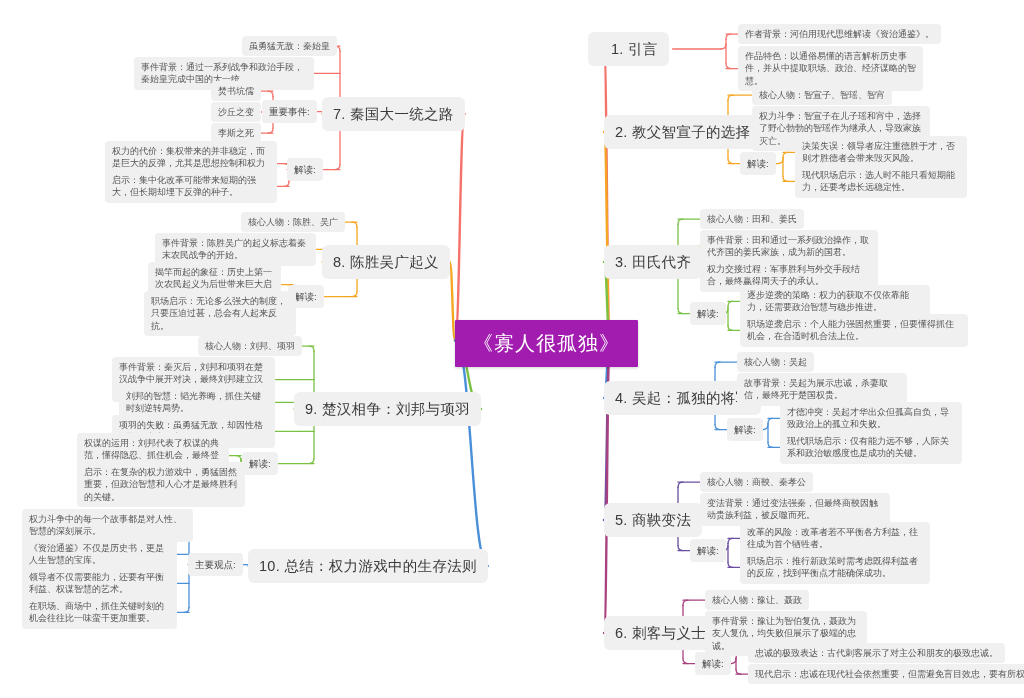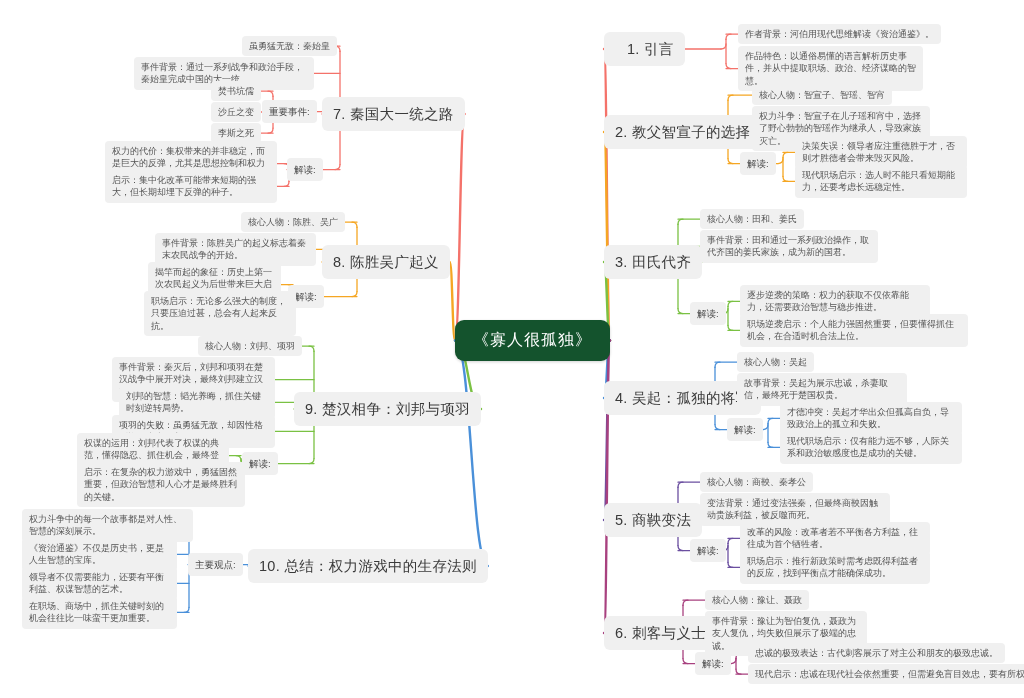--- a/index.html
+++ b/index.html
@@ -11,22 +11,22 @@
   .node{position:absolute;background:#f0f0f0;border-radius:5px;
         box-sizing:border-box;line-height:1.38;}
   
   .l1{font-size:14.5px;color:#3a3a3a;padding:7px 11px;white-space:nowrap;
       border-radius:6px;letter-spacing:.3px;}
   
   .l2{font-size:9.5px;color:#4a4a4a;padding:5px 7px;white-space:nowrap;border-radius:4px;}
   
   .leaf{font-size:9px;color:#555;padding:4px 7px;border-radius:4px;}
   .leaf.nw{white-space:nowrap;}
-  .center{position:absolute;background:#14532d;color:#fff;border-radius:9px;
-          font-size:16px;padding:10px 18px;white-space:nowrap;letter-spacing:1px;
+  .center{position:absolute;background:#a21caf;color:#fff;border-radius:1px;
+          font-size:20px;padding:10px 18px;white-space:nowrap;letter-spacing:1px;
           box-shadow:0 1px 3px rgba(0,0,0,.18);}
   .ra{text-align:right;}
 </style>
 </head>
 <body>
 
 <div id="stage">
   <svg id="links">
       <path d="M610,340.5 C607,340.5 607,49 604,49" stroke="#f4726a" fill="none" stroke-width="2.4" stroke-linecap="round"></path>
       <path d="M610,340.5 C607,340.5 607,132 604,132" stroke="#f5a623" fill="none" stroke-width="2.4" stroke-linecap="round"></path>
@@ -189,34 +189,35 @@
       <path d="M189,554.40625 L177,554.40625" stroke="#4a90d9" fill="none" stroke-width="1.3" stroke-linecap="round"></path>
       <path d="M189,583.40625 L177,583.40625" stroke="#4a90d9" fill="none" stroke-width="1.3" stroke-linecap="round"></path>
       <path d="M189,612.40625 L177,612.40625" stroke="#4a90d9" fill="none" stroke-width="1.3" stroke-linecap="round"></path>
       <path d="M194,564.5546875 Q189,564.5546875 189,559.5546875" stroke="#4a90d9" fill="none" stroke-width="1.3" stroke-linecap="round"></path>
       <path d="M189,530.40625 Q189,525.40625 184,525.40625" stroke="#4a90d9" fill="none" stroke-width="1.3" stroke-linecap="round"></path>
       <path d="M189,607.40625 Q189,612.40625 184,612.40625" stroke="#4a90d9" fill="none" stroke-width="1.3" stroke-linecap="round"></path>
     </svg>
 
   <div class="center" style="left:455px;top:320px;">《寡人很孤独》</div>
 
-  <div class="node l1" style="left:604px;top:32px;padding-left:23px;">1. 引言</div>
+  <div class="node l1" style="left:588px;top:32px;padding-left:23px;">1. 引言</div>
   <div class="node leaf nw" style="left:738px;top:24px;">作者背景：河伯用现代思维解读《资治通鉴》。</div>
   <div class="node leaf" style="left:738px;top:46px;width:185px;">作品特色：以通俗易懂的语言解析历史事件，并从中提取职场、政治、经济谋略的智慧。</div>
 
   <div class="node l1" style="left:604px;top:115px;">2. 教父智宣子的选择</div>
   <div class="node leaf nw" style="left:752px;top:85px;">核心人物：智宣子、智瑶、智宵</div>
   <div class="node leaf" style="left:752px;top:106px;width:178px;">权力斗争：智宣子在儿子瑶和宵中，选择了野心勃勃的智瑶作为继承人，导致家族灭亡。</div>
   <div class="node l2" style="left:740px;top:152px;">解读:</div>
   <div class="node leaf" style="left:795px;top:136px;width:172px;">决策失误：领导者应注重德胜于才，否则才胜德者会带来毁灭风险。</div>
   <div class="node leaf" style="left:795px;top:165px;width:172px;">现代职场启示：选人时不能只看短期能力，还要考虑长远稳定性。</div>
 
   <div class="node l1" style="left:604px;top:245px;">3. 田氏代齐</div>
   <div class="node leaf nw" style="left:700px;top:209px;">核心人物：田和、姜氏</div>
   <div class="node leaf" style="left:700px;top:230px;width:178px;">事件背景：田和通过一系列政治操作，取代齐国的姜氏家族，成为新的国君。</div>
+  <div class="node leaf" style="left:700px;top:259px;width:178px;">权力交接过程：军事胜利与外交手段结合，最终赢得周天子的承认。</div>
   <div class="node l2" style="left:690px;top:302px;">解读:</div>
   <div class="node leaf" style="left:740px;top:285px;width:190px;">逐步逆袭的策略：权力的获取不仅依靠能力，还需要政治智慧与稳步推进。</div>
   <div class="node leaf" style="left:740px;top:314px;width:228px;">职场逆袭启示：个人能力强固然重要，但要懂得抓住机会，在合适时机合法上位。</div>
 
   <div class="node l1" style="left:604px;top:381px;">4. 吴起：孤独的将军</div>
   <div class="node leaf nw" style="left:737px;top:352px;">核心人物：吴起</div>
   <div class="node leaf" style="left:737px;top:373px;width:170px;">故事背景：吴起为展示忠诚，杀妻取信，最终死于楚国权贵。</div>
   <div class="node l2" style="left:727px;top:418px;">解读:</div>
   <div class="node leaf" style="left:780px;top:402px;width:182px;">才德冲突：吴起才华出众但孤高自负，导致政治上的孤立和失败。</div>
   <div class="node leaf" style="left:780px;top:431px;width:182px;">现代职场启示：仅有能力远不够，人际关系和政治敏感度也是成功的关键。</div>

